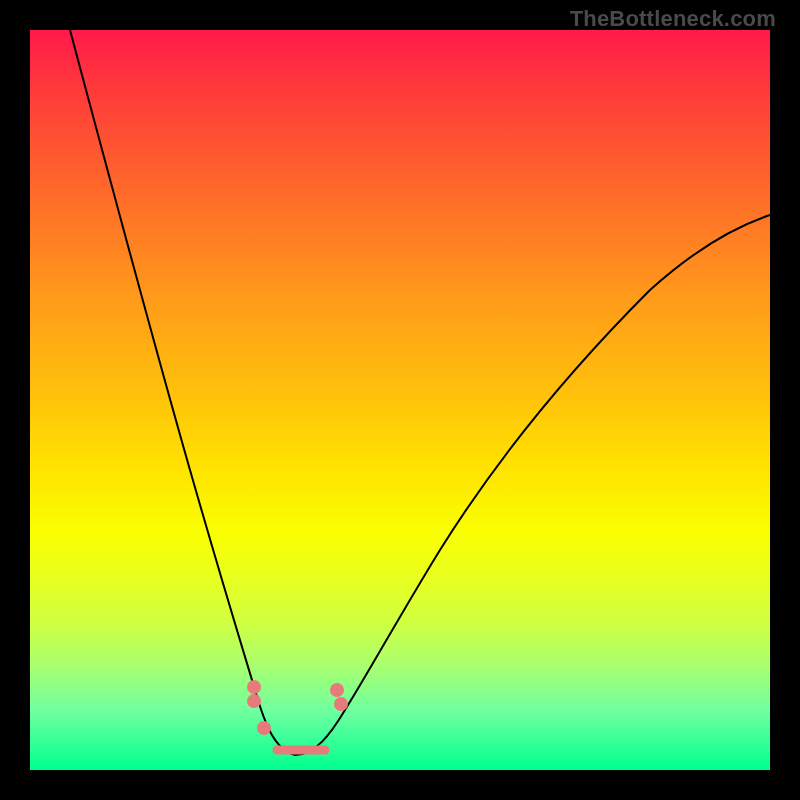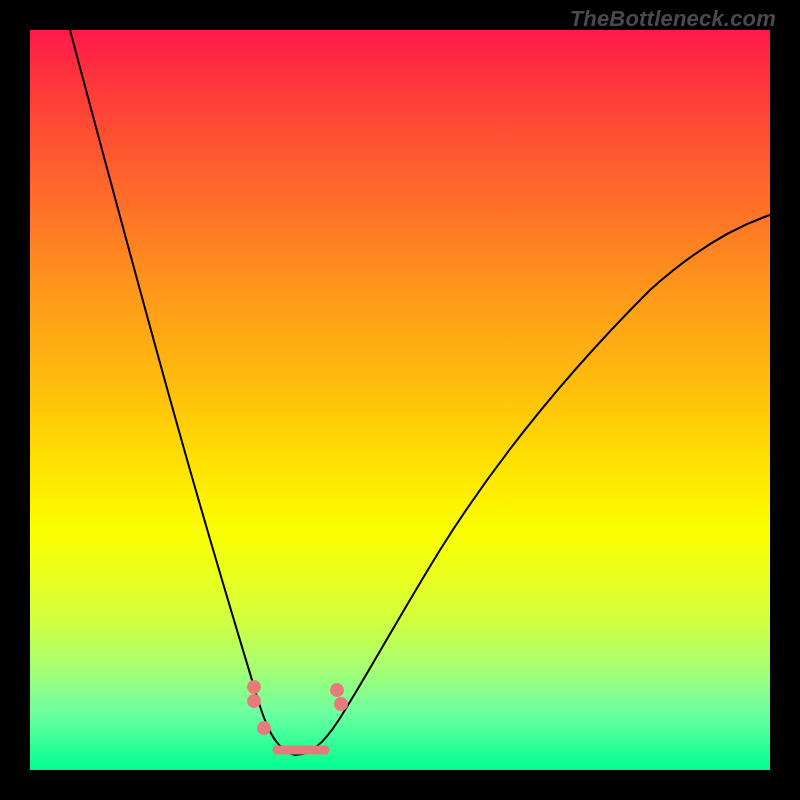--- a/index.html
+++ b/index.html
@@ -33,21 +33,20 @@
   }
   .watermark {
     position: absolute;
     top: 6px;
     right: 24px;
     font-family: Arial, Helvetica, sans-serif;
     font-size: 22px;
     font-weight: 600;
     color: #4a4a4a;
     letter-spacing: 0.2px;
-    font-style: italic;
   }
   svg.curve {
     position: absolute;
     left: 0; top: 0;
     width: 100%; height: 100%;
   }
   .curve path.main {
     fill: none;
     stroke: #000;
     stroke-width: 2;

